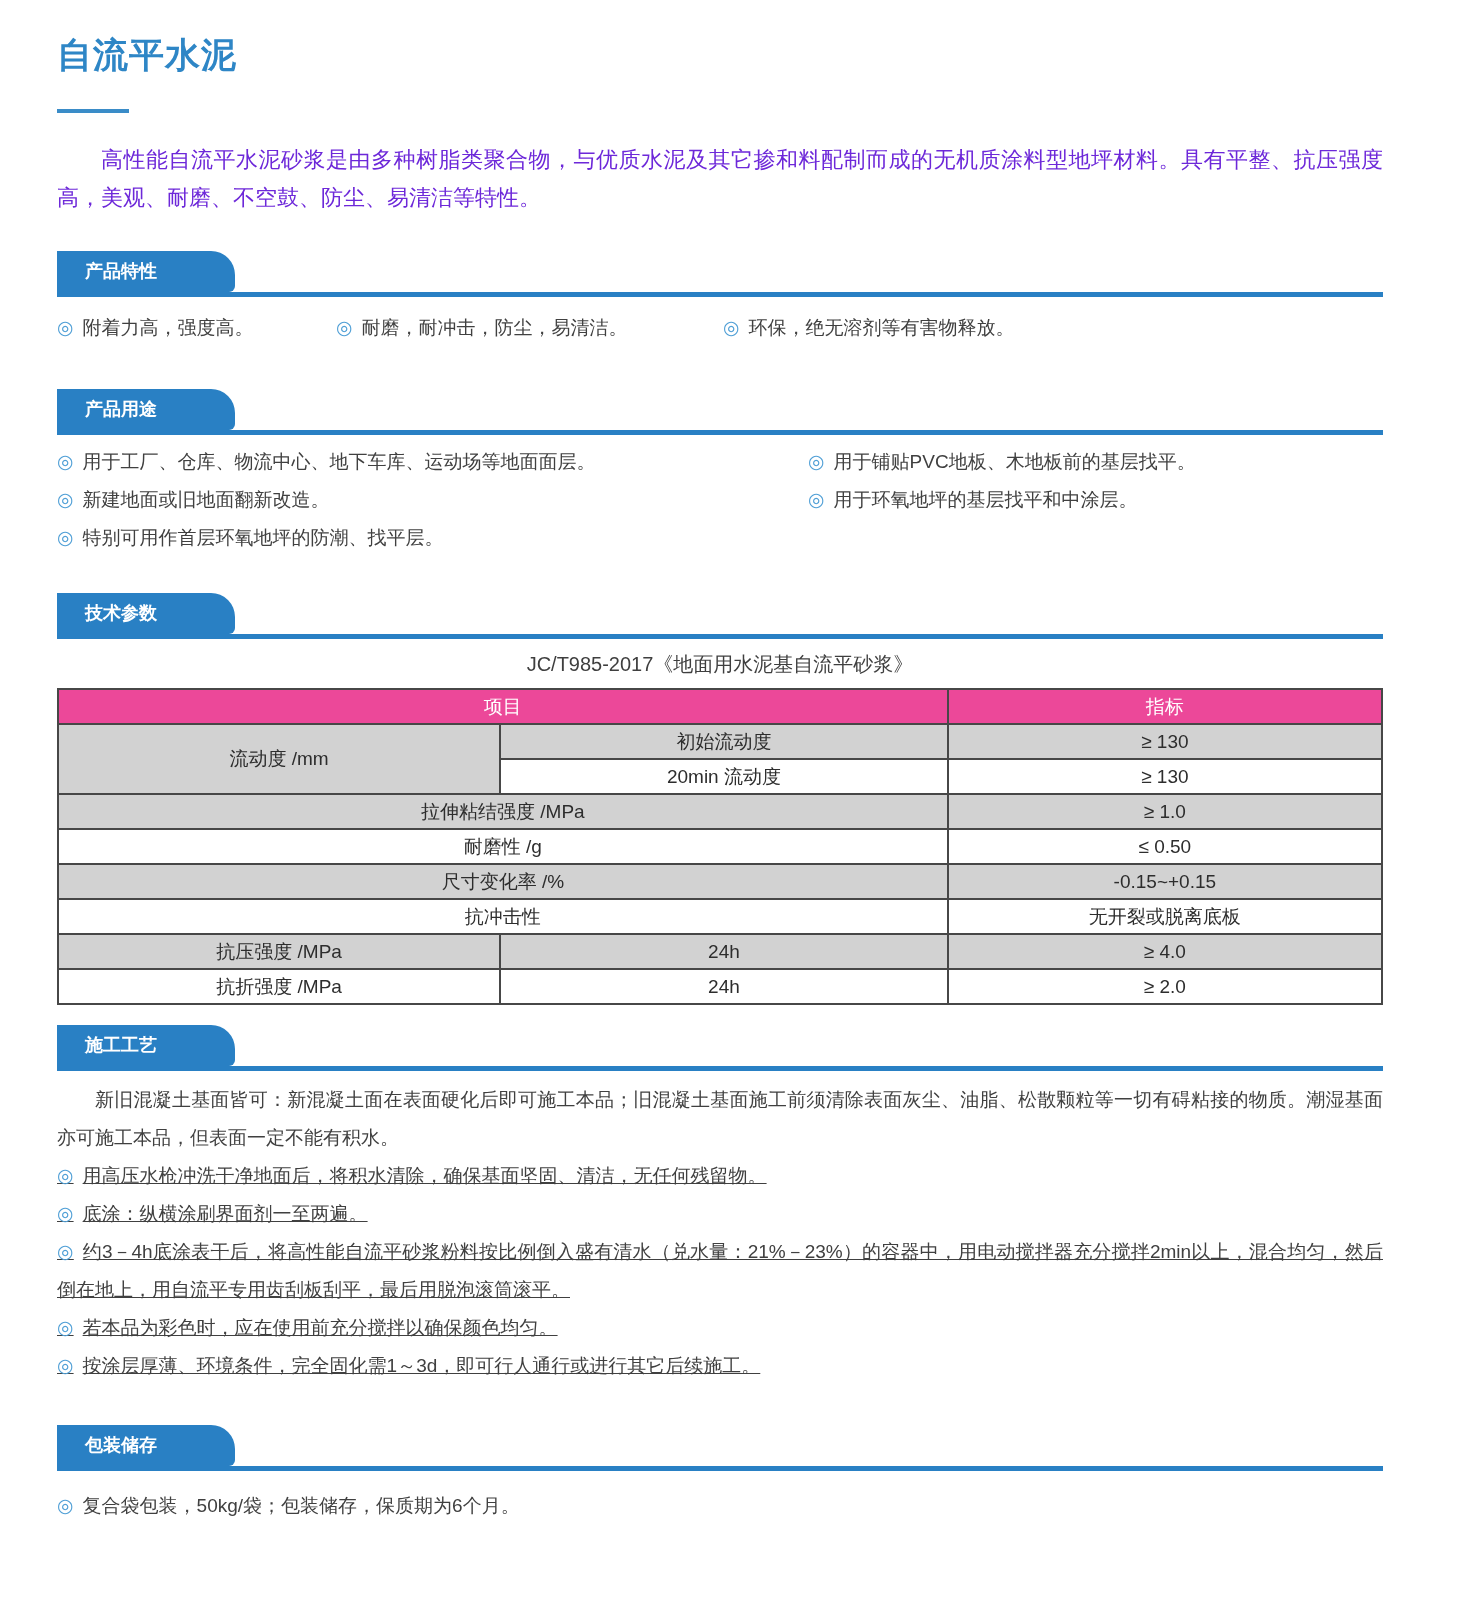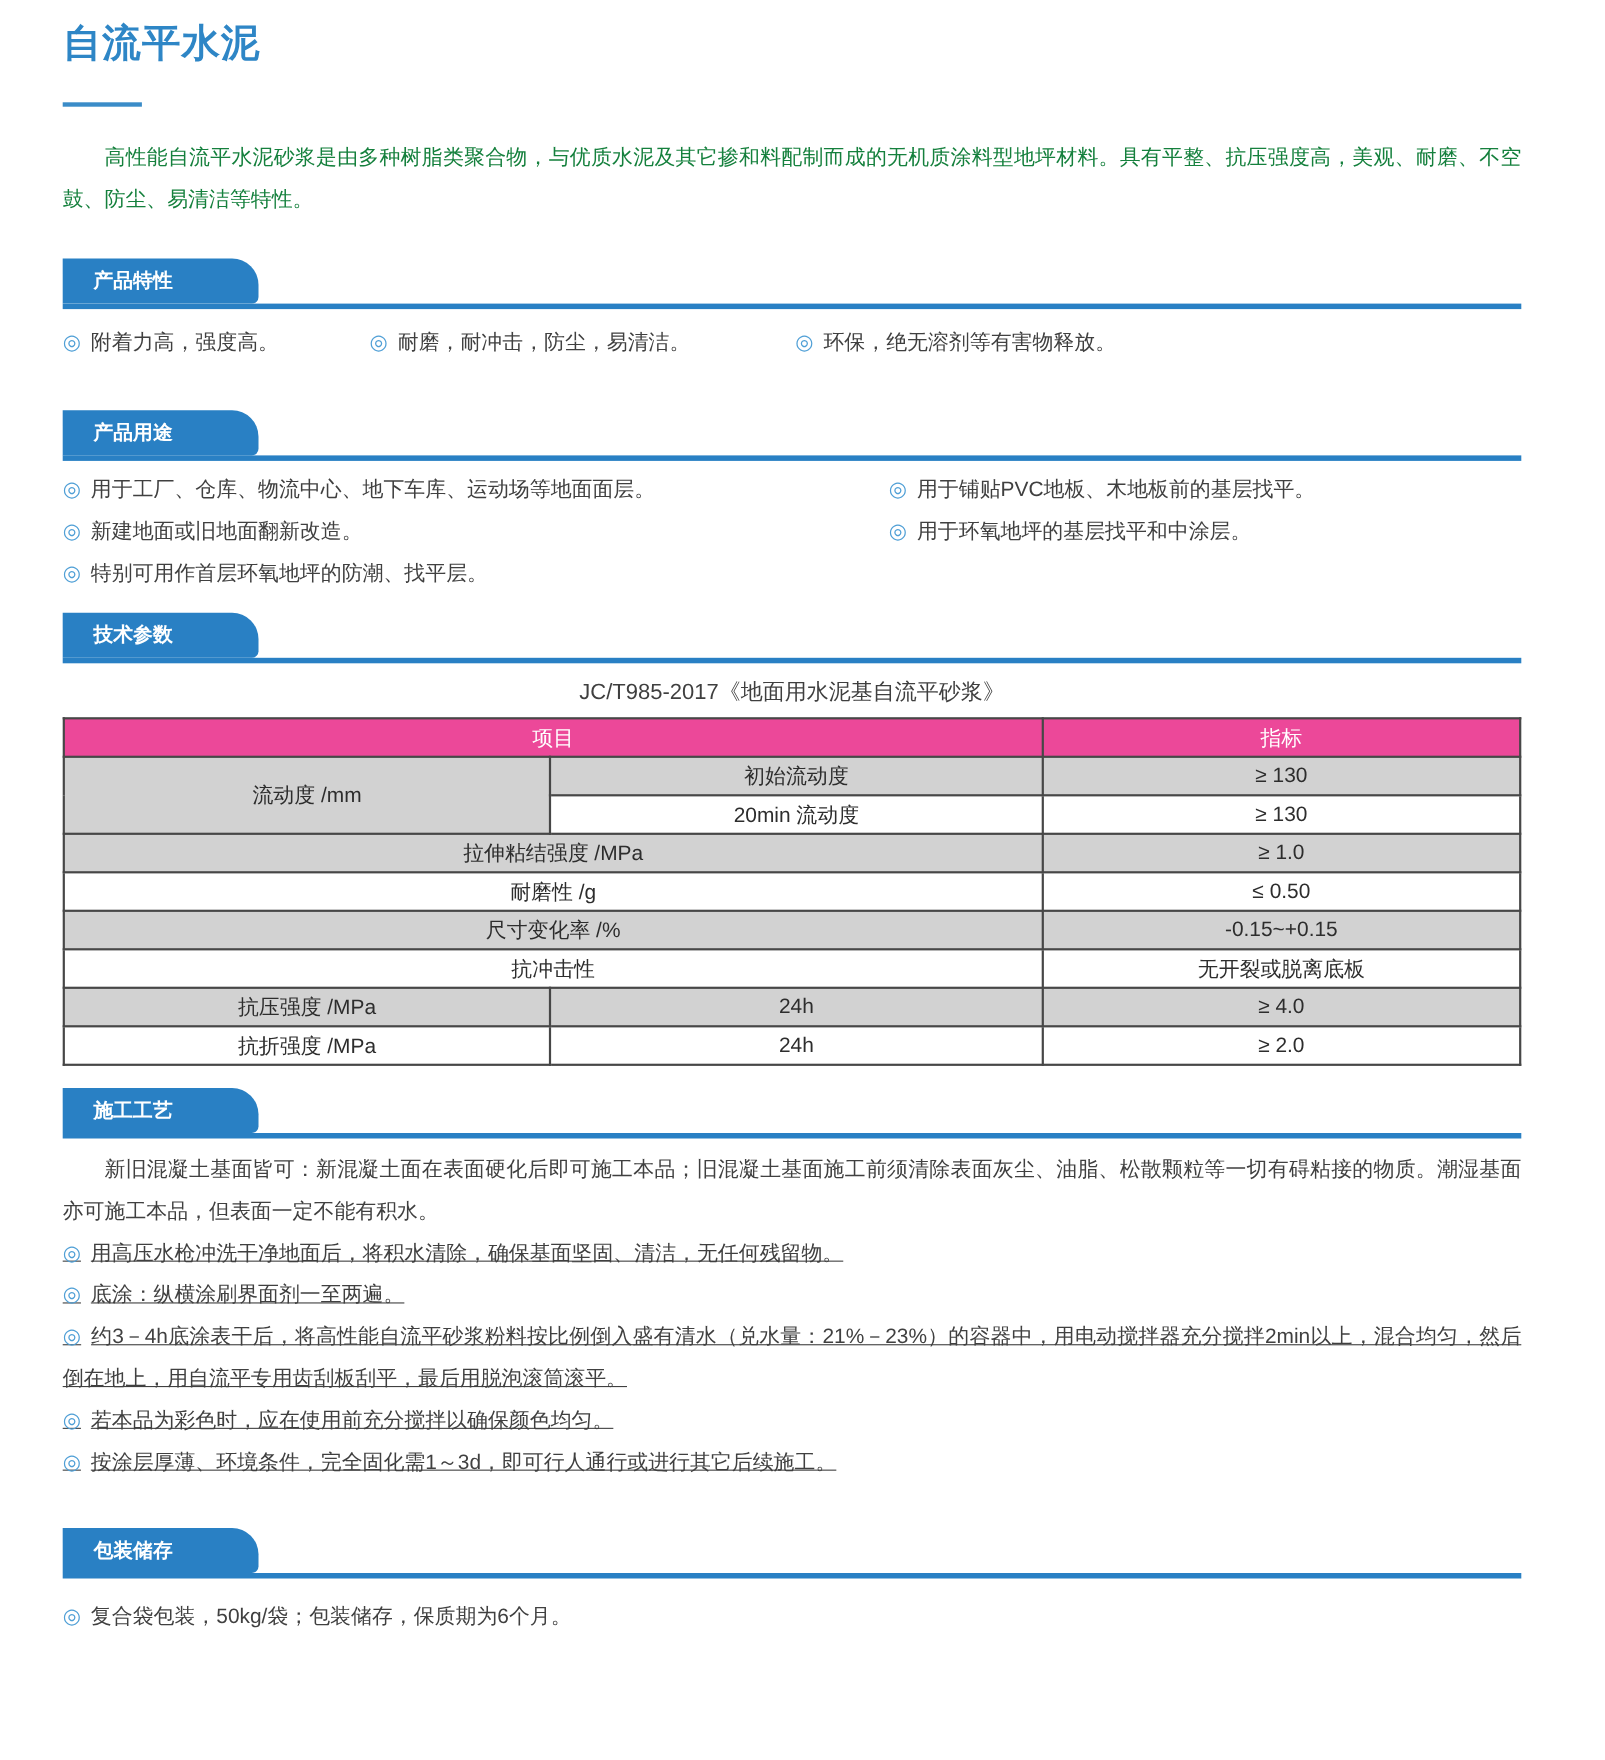--- a/index.html
+++ b/index.html
@@ -6,24 +6,24 @@
   html,body { margin:0; padding:0; }
   body { background:#fff; }
   .page {
     position:relative; width:1459px; height:1600px; background:#ffffff;
     overflow:hidden;
     font-family:"Liberation Sans","DejaVu Sans",sans-serif;
     color:#404040;
   }
   .content { margin:0 76px 0 57px; }
 
-  .title { color:#2e86c6; font-size:35px; font-weight:bold; letter-spacing:1px; padding-top:16px; margin:0; }
+  .title { color:#2e86c6; font-size:35px; font-weight:bold; letter-spacing:1px; padding-top:32px; margin:0; }
   .title-rule { width:72px; height:4px; background:#3a8cc8; margin-top:30px; }
 
-  .intro { font-size:19px; line-height:38px; text-indent:2em; text-align:justify; margin:28px 0 0; color:#15803d; }
+  .intro { font-size:22px; line-height:38px; text-indent:2em; text-align:justify; margin:28px 0 0; color:#6d28d9; }
 
   .sec-head { position:relative; }
   .sec-tab {
     width:178px; height:41px; background:#2980c4; color:#ffffff;
     font-size:18px; font-weight:bold; line-height:41px; padding-left:28px;
     border-top-right-radius:24px; border-bottom-right-radius:6px;
     position:relative; z-index:1;
   }
   .sec-rule { height:5px; background:#2980c4; }
 
@@ -32,21 +32,21 @@
 
   .features-row { display:flex; margin-top:12px; }
   .features-row .f1 { width:279px; }
   .features-row .f2 { width:387px; }
 
   .sec-uses { margin-top:42px; }
   .uses-cols { display:flex; margin-top:8px;gap:15px; }
   .uses-left { width:736px; }
   .uses-right { flex:1; }
 
-  .sec-specs { margin-top:16px; }
+  .sec-specs { margin-top:36px; }
   .spec-caption { text-align:center; font-size:20px; color:#3f3f3f; margin-top:12px; }
   .spec-table { width:100%; border-collapse:collapse; table-layout:fixed; margin-top:10px; }
   .spec-table td {
     border:2px solid #474747; height:35px; text-align:center;
     font-size:19px; color:#2d2d2d; padding:0 4px;
   }
   .spec-table td.th { background:#ec4899; color:#ffffff; font-size:19px; }
   .spec-table td.gray { background:#d2d2d2; }
 
   .sec-process { margin-top:20px; }

